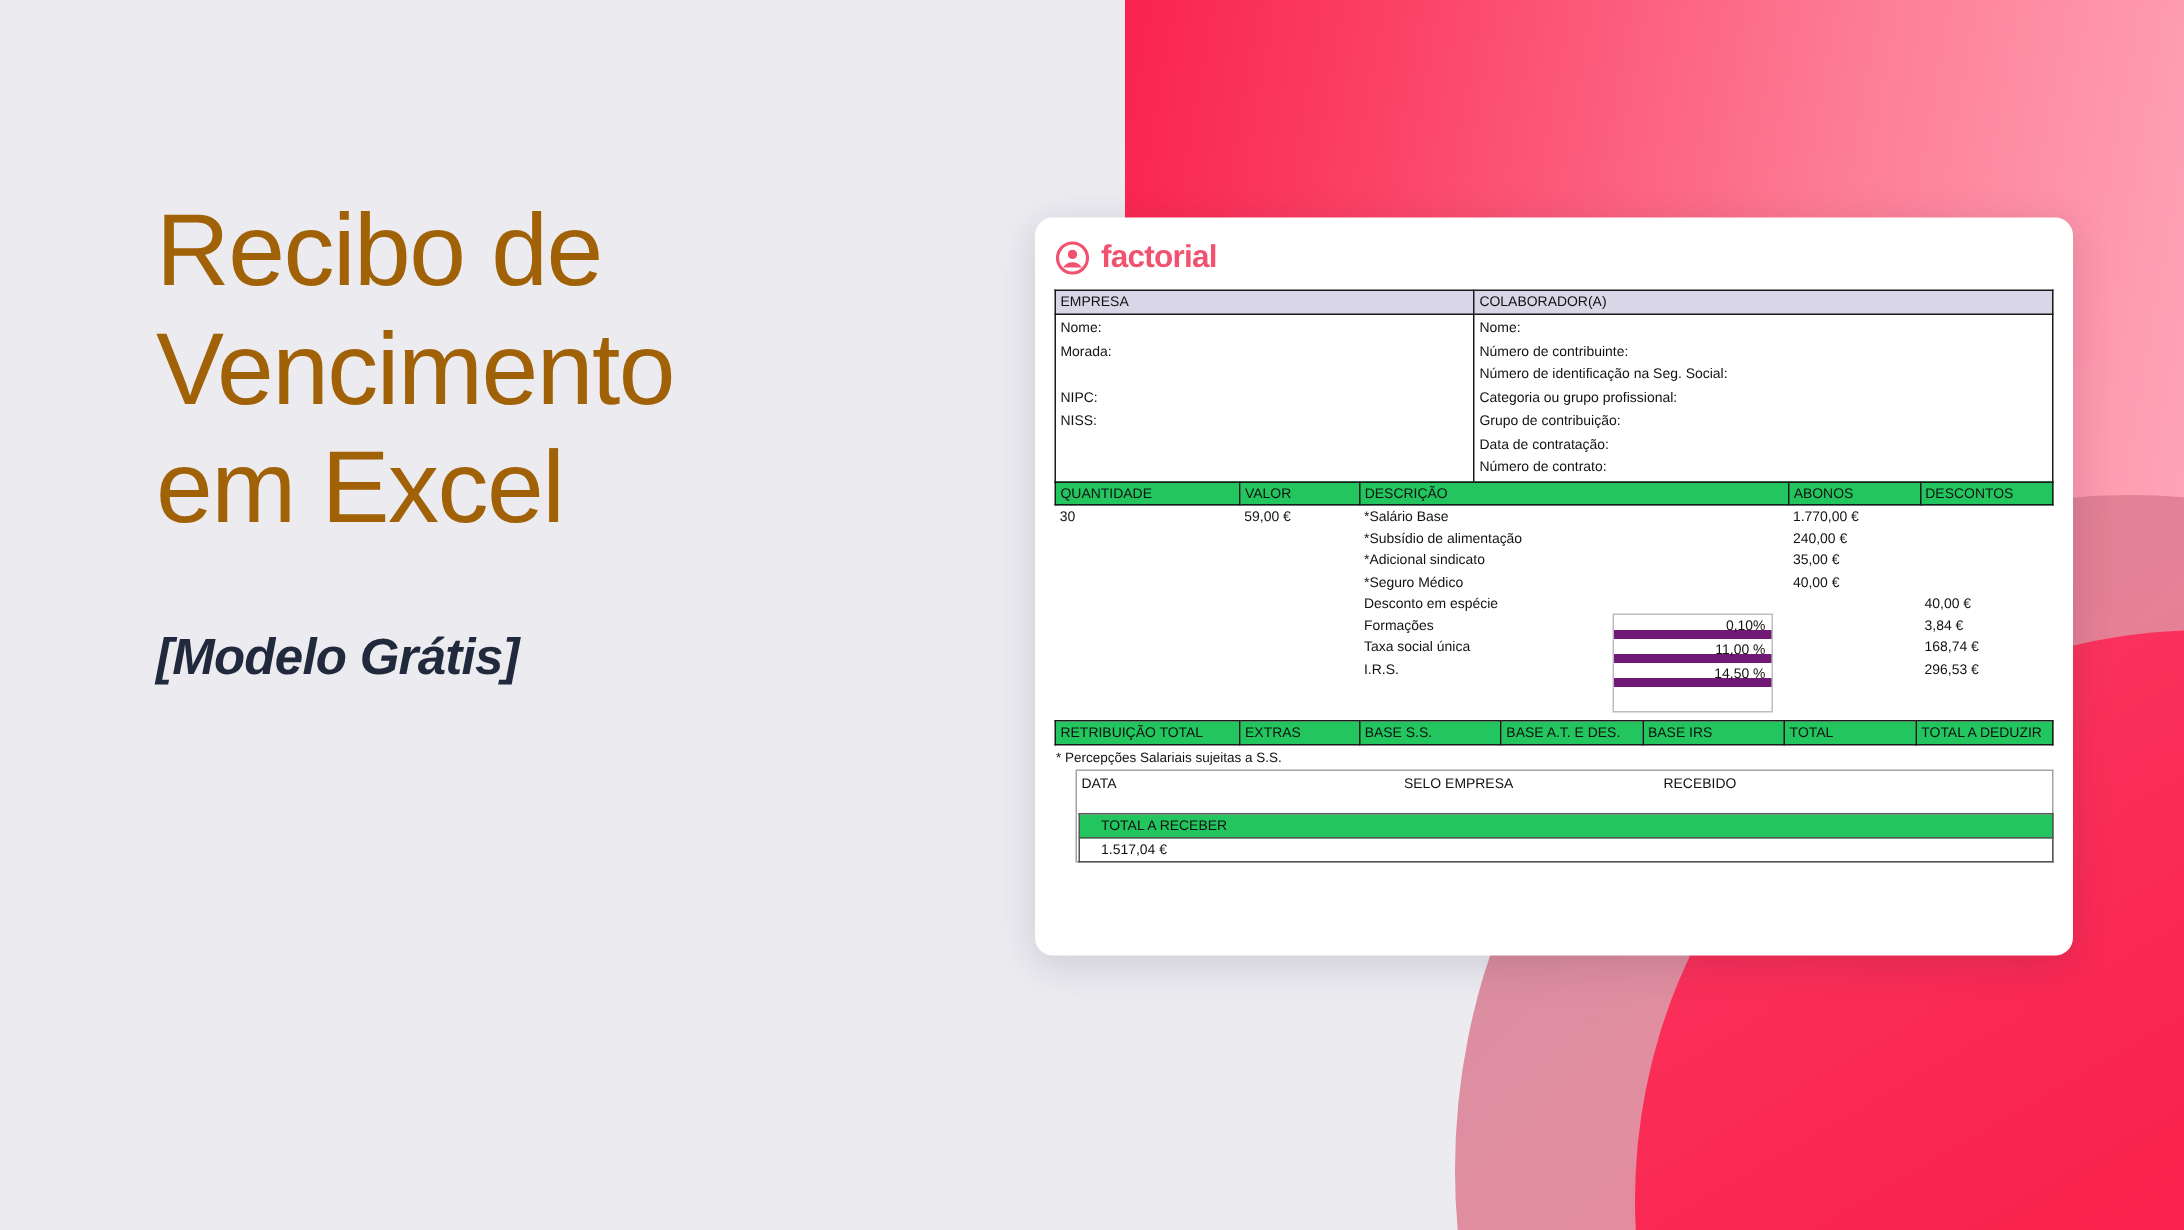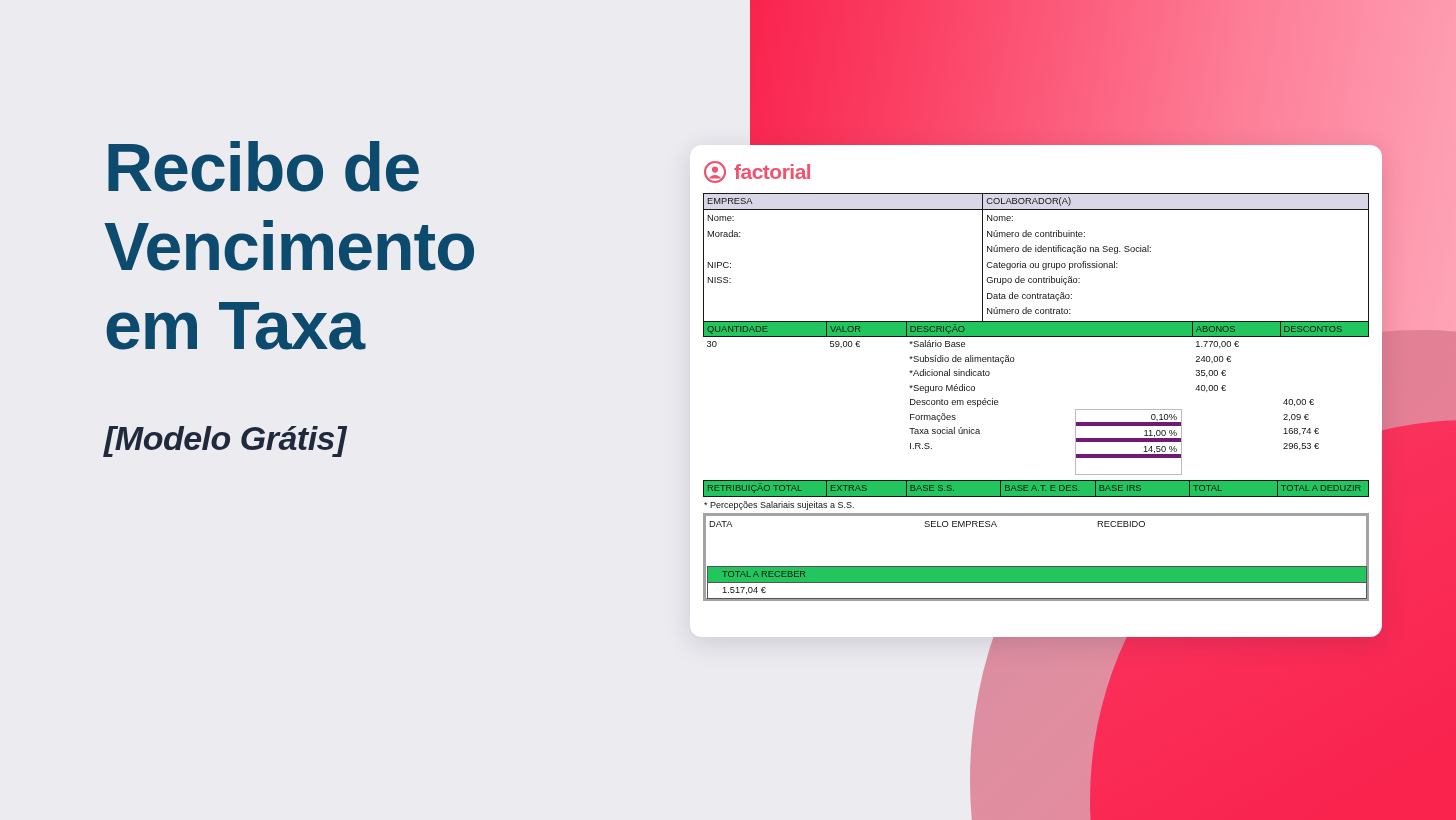--- a/index.html
+++ b/index.html
@@ -30,23 +30,23 @@
     left:1090px; top:420px; width:760px; height:760px;
     border-radius:50%;
     background:linear-gradient(150deg,#fb3a63 0%,#f9234e 45%,#f71b49 100%);
   }
 
   
   #headline {
     position:absolute; left:104px; top:128px; z-index:5; width:560px;
   }
   #headline .title {
-    color:#0c4a6e;
+    color:#a16207;
     font-size:68px;
-    font-weight:bold;
+    font-weight:normal;
     line-height:1.16;
     letter-spacing:-1px;
   }
   #headline .subtitle {
     margin-top:54px;
     color:#202a3c;
     font-size:34px;
     font-weight:bold;
     letter-spacing:-.5px;
     font-style:italic;
@@ -94,44 +94,44 @@
   
   .lines-wrap { position:relative; }
   .pct-box {
     position:absolute;
     left:372px; top:88px;
     width:107px;
     border:1px solid #bdbdbd;
     background:#fff;
     font-size:9.3px;
   }
-  .pct-box div { height:16px; border-bottom:4px solid #701a75; text-align:right; padding:1px 4px; }
+  .pct-box div { height:16px; border-bottom:6px solid #701a75; text-align:right; padding:1px 4px; }
   .pct-box div:last-child { border-bottom:none; }
 
   .footnote { font-size:9px; padding:2px 0 2px 1px; }
 
-  .sign-box { border:3px solid #a3a3a3; height:88px; position:relative; }
+  .sign-box { border:1px solid #a3a3a3; height:62px; position:relative;margin-left:14px; }
   .sign-box .c { position:absolute; top:2px; font-size:9.3px; }
   .recv-table { position:absolute; right:-1px; bottom:-1px; width:188px; border-collapse:collapse; }
   .recv-table td { border:1px solid #555; font-size:9.3px; padding:1px 14px; height:16px; }
 </style>
 </head>
 <body>
 
 <div id="bg">
   <div class="pink-block"></div>
   <div class="circle-soft"></div>
   <div class="circle-strong"></div>
 </div>
 
 <div id="headline">
   <div class="title">
     <div>Recibo de</div>
     <div>Vencimento</div>
-    <div>em Taxa</div>
+    <div>em Excel</div>
   </div>
   <div class="subtitle">[Modelo Grátis]</div>
 </div>
 
 <div id="doc-card">
 
   <div class="logo-row">
     <span class="logo-mark">
       <svg width="24" height="24" viewBox="0 0 24 24">
         <circle cx="12" cy="12" r="10" fill="none" stroke="#f1526f" stroke-width="2.1"></circle>
@@ -232,21 +232,21 @@
           <td class="num noborder"></td>
           <td class="noborder">Desconto em espécie</td>
           <td class="num noborder"></td>
           <td class="num noborder" style="border-right:1px solid #1a1a1a;">40,00 €</td>
         </tr>
         <tr>
           <td class="num noborder" style="border-left:1px solid #1a1a1a;"></td>
           <td class="num noborder"></td>
           <td class="noborder">Formações</td>
           <td class="num noborder"></td>
-          <td class="num noborder" style="border-right:1px solid #1a1a1a;">2,09 €</td>
+          <td class="num noborder" style="border-right:1px solid #1a1a1a;">3,84 €</td>
         </tr>
         <tr>
           <td class="num noborder" style="border-left:1px solid #1a1a1a;"></td>
           <td class="num noborder"></td>
           <td class="noborder">Taxa social única</td>
           <td class="num noborder"></td>
           <td class="num noborder" style="border-right:1px solid #1a1a1a;">168,74 €</td>
         </tr>
         <tr>
           <td class="num noborder" style="border-left:1px solid #1a1a1a;"></td>

